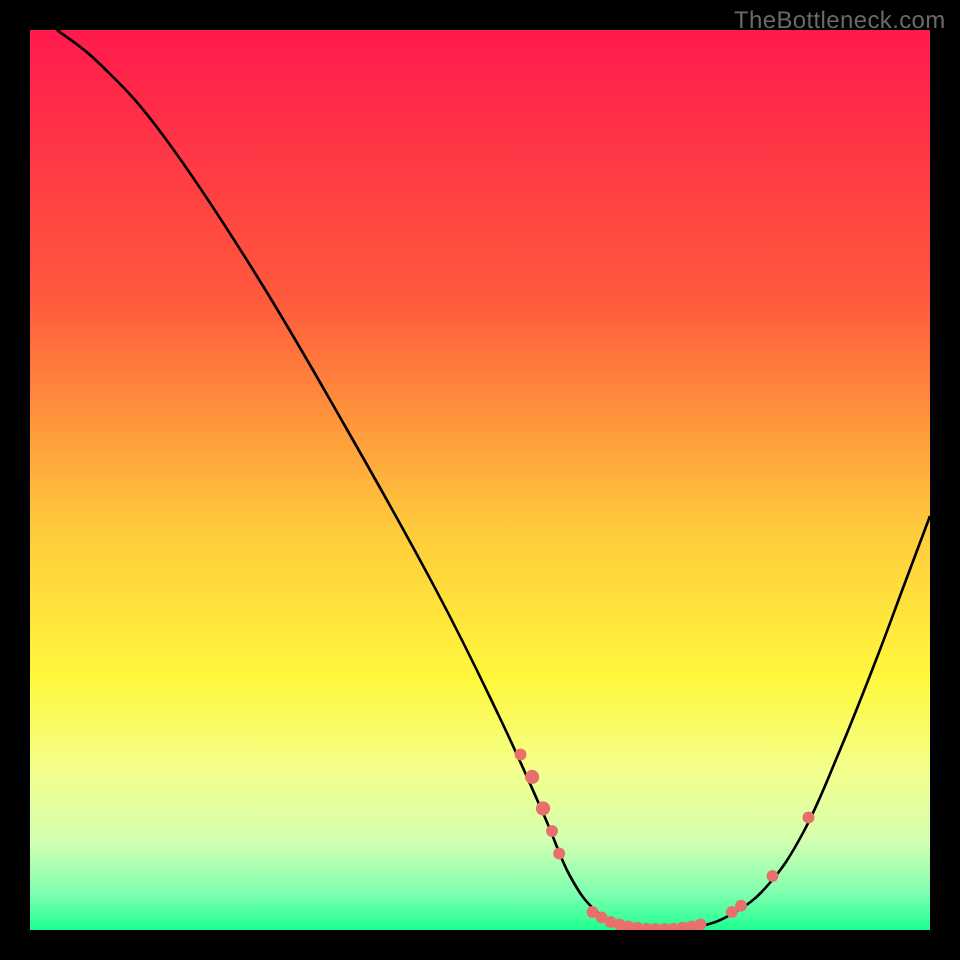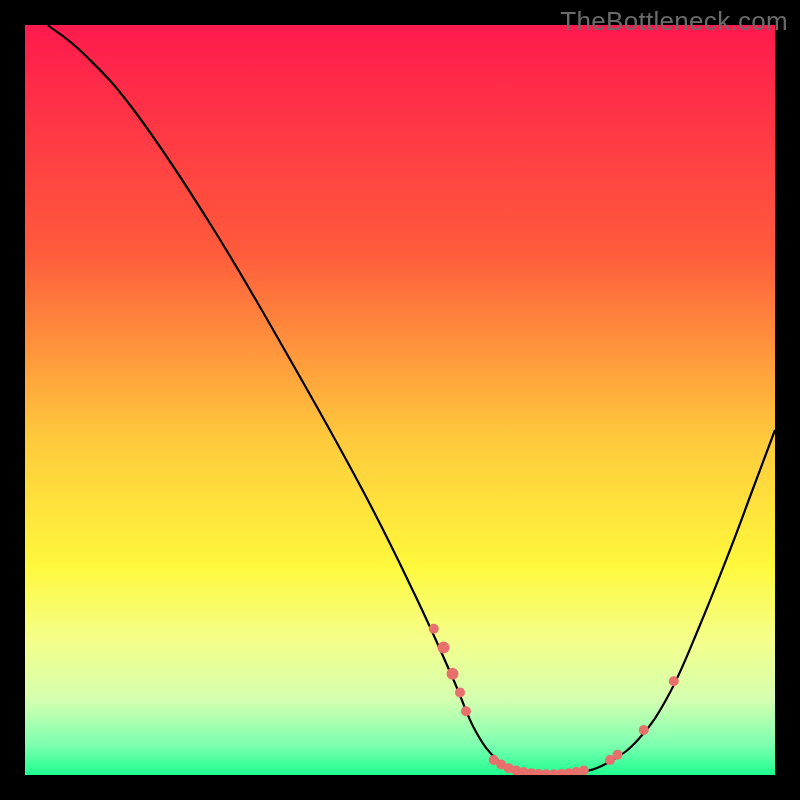--- a/index.html
+++ b/index.html
@@ -1,19 +1,19 @@
 <!DOCTYPE html>
 <html><head>
 <meta charset="utf-8">
 <style>
   * { margin: 0; padding: 0; box-sizing: border-box; }
   body { width: 800px; height: 800px; background: #000; font-family: Arial, sans-serif; position: relative; overflow: hidden; }
   .plot-area { position: absolute; left: 25px; top: 25px; width: 750px; height: 750px; }
   .gradient-bg { position: absolute; inset: 0; }
-  .watermark { position: absolute; top: 6px; right: 12px; color: #6a6a6a; font-size: 26px; font-weight: 500; letter-spacing: 0.3px; z-index: 10; }
+  .watermark { position: absolute; top: 6px; right: 12px; color: #6a6a6a; font-size: 20px; font-weight: 500; letter-spacing: 0.3px; z-index: 10; }
   svg.curve { position: absolute; inset: 0; z-index: 5; }
   .dot { fill: #e8706c; }
 </style>
 </head>
 <body>
 
 <div class="watermark">TheBottleneck.com</div>
 
 <div class="plot-area">
   <svg class="gradient-bg" viewBox="0 0 750 750" preserveAspectRatio="none">

